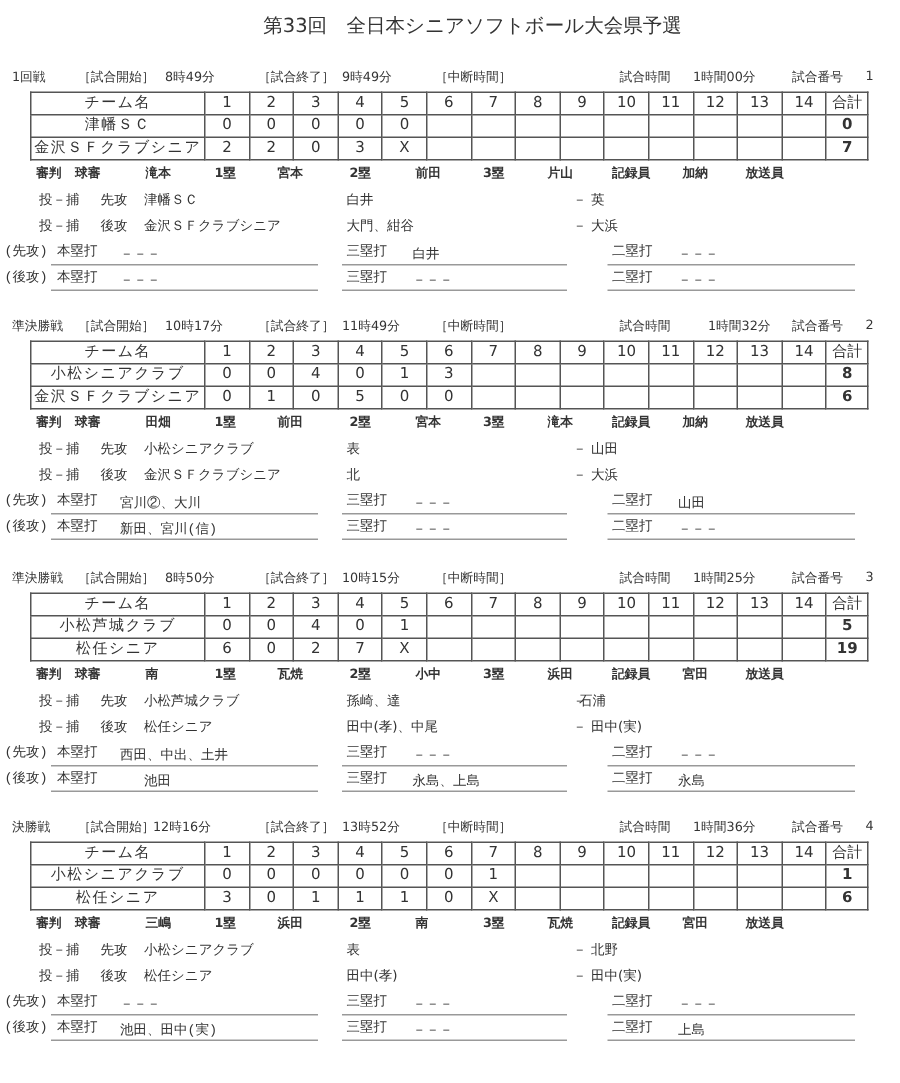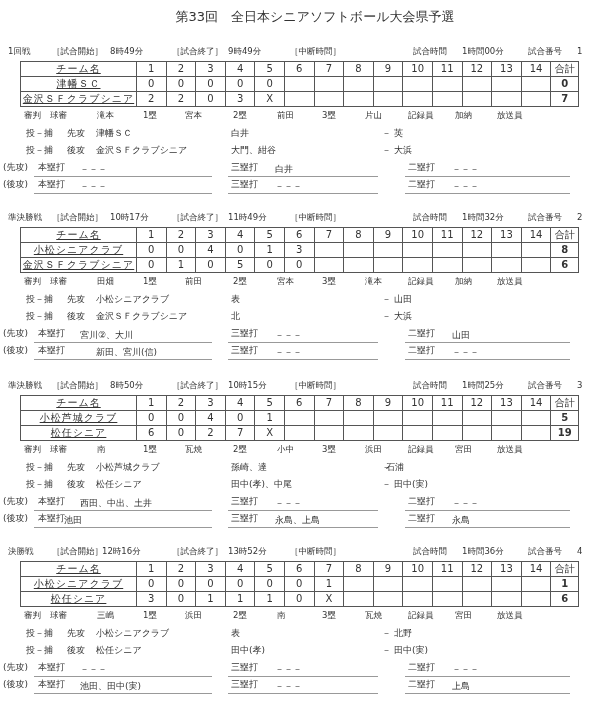--- a/index.html
+++ b/index.html
@@ -3,30 +3,30 @@
 <meta charset="utf-8">
 <style>
   html,body{margin:0;padding:0;background:#fff;}
   body{width:600px;height:722px;position:relative;font-family:"DejaVu Sans","Liberation Sans",sans-serif;color:#222;overflow:hidden;}
   .title{position:absolute;top:8px;left:0;width:600px;text-align:center;font-size:13px;color:#333;margin-left:15px;}
   .game{position:absolute;left:0;width:600px;}
   .hdr{position:relative;height:14px;font-size:8.5px;color:#333;}
   .hdr span{position:absolute;top:0;white-space:nowrap;}
   table.score{position:absolute;left:20px;border-collapse:collapse;table-layout:fixed;font-size:10px;}
   table.score td{border:1px solid #555;height:14px;padding:0;text-align:center;line-height:14px;color:#333;}
-  table.score td.team{width:115px;letter-spacing:1px;text-decoration:underline;}
+  table.score td.team{width:115px;letter-spacing:1px;}
   table.score td.inn{width:28.6px;}
   table.score td.tot{width:27px;font-weight:bold;}
   table.score tr.head td.tot{font-weight:normal;}
   .officials{position:absolute;font-size:8.5px;color:#333;height:12px;width:600px;}
-  .officials span{position:absolute;white-space:nowrap;}
+  .officials span{position:absolute;white-space:nowrap;font-weight:bold;}
   .line{position:absolute;font-size:9px;color:#333;width:600px;height:16px;}
   .line span{position:absolute;white-space:nowrap;}
   .hr-row{position:absolute;font-size:9px;color:#333;width:600px;height:17px;}
-  .hr-row span{position:absolute;white-space:nowrap;}
+  .hr-row span{position:absolute;white-space:nowrap;font-family:Liberation Mono, monospace;}
   .uline{position:absolute;border-bottom:1px solid #999;height:16px;}
 </style>
 </head>
 <body>
 
 <div class="title">第33回　全日本シニアソフトボール大会県予選</div>
 
 <div id="games-root">
   <div class="game" style="top: 46px;">
     <div class="hdr">
@@ -157,21 +157,21 @@
 
   <div class="game" style="top: 212px;">
     <div class="hdr">
       <span style="left:8px">準決勝戦</span>
       <span style="left:52px">［試合開始］</span>
       <span style="left:110px">10時17分</span>
       <span style="left:172px">［試合終了］</span>
       <span style="left:228px">11時49分</span>
       <span style="left:290px">［中断時間］</span>
       <span style="left:413px">試合時間</span>
-      <span style="left:462px">1時間32分</span>
+      <span style="left:472px">1時間32分</span>
       <span style="left:528px">試合番号</span>
       <span style="left:577px">2</span>
     </div>
     <table class="score" style="top:15px">
       <tbody>
           <tr class="head">
             <td class="team">チーム名</td>
             <td class="inn">1</td>
             <td class="inn">2</td>
             <td class="inn">3</td>
@@ -267,21 +267,21 @@
       <span style="left:275px;top:3px">－－－</span>
       <span style="left:408px;top:1px">二塁打</span>
       <span style="left:452px;top:3px">山田</span>
     </div>
     <div class="hr-row" style="top:131px">
       <div class="uline" style="left:34px;width:178px;top:0"></div>
       <div class="uline" style="left:228px;width:150px;top:0"></div>
       <div class="uline" style="left:405px;width:165px;top:0"></div>
       <span style="left:3px;top:1px">(後攻)</span>
       <span style="left:38px;top:1px">本塁打</span>
-      <span style="left:96px;top:3px">新田、宮川(信)</span>
+      <span style="left:80px;top:3px">新田、宮川(信)</span>
       <span style="left:231px;top:1px">三塁打</span>
       <span style="left:275px;top:3px">－－－</span>
       <span style="left:408px;top:1px">二塁打</span>
       <span style="left:452px;top:3px">－－－</span>
     </div>
   </div>
 
   <div class="game" style="top: 380px;">
     <div class="hdr">
       <span style="left:8px">準決勝戦</span>
@@ -394,21 +394,21 @@
       <span style="left:275px;top:3px">－－－</span>
       <span style="left:408px;top:1px">二塁打</span>
       <span style="left:452px;top:3px">－－－</span>
     </div>
     <div class="hr-row" style="top:131px">
       <div class="uline" style="left:34px;width:178px;top:0"></div>
       <div class="uline" style="left:228px;width:150px;top:0"></div>
       <div class="uline" style="left:405px;width:165px;top:0"></div>
       <span style="left:3px;top:1px">(後攻)</span>
       <span style="left:38px;top:1px">本塁打</span>
-      <span style="left:64px;top:3px">池田</span>
+      <span style="left:96px;top:3px">池田</span>
       <span style="left:231px;top:1px">三塁打</span>
       <span style="left:275px;top:3px">永島、上島</span>
       <span style="left:408px;top:1px">二塁打</span>
       <span style="left:452px;top:3px">永島</span>
     </div>
   </div>
 
   <div class="game" style="top: 546px;">
     <div class="hdr">
       <span style="left:8px">決勝戦</span>

